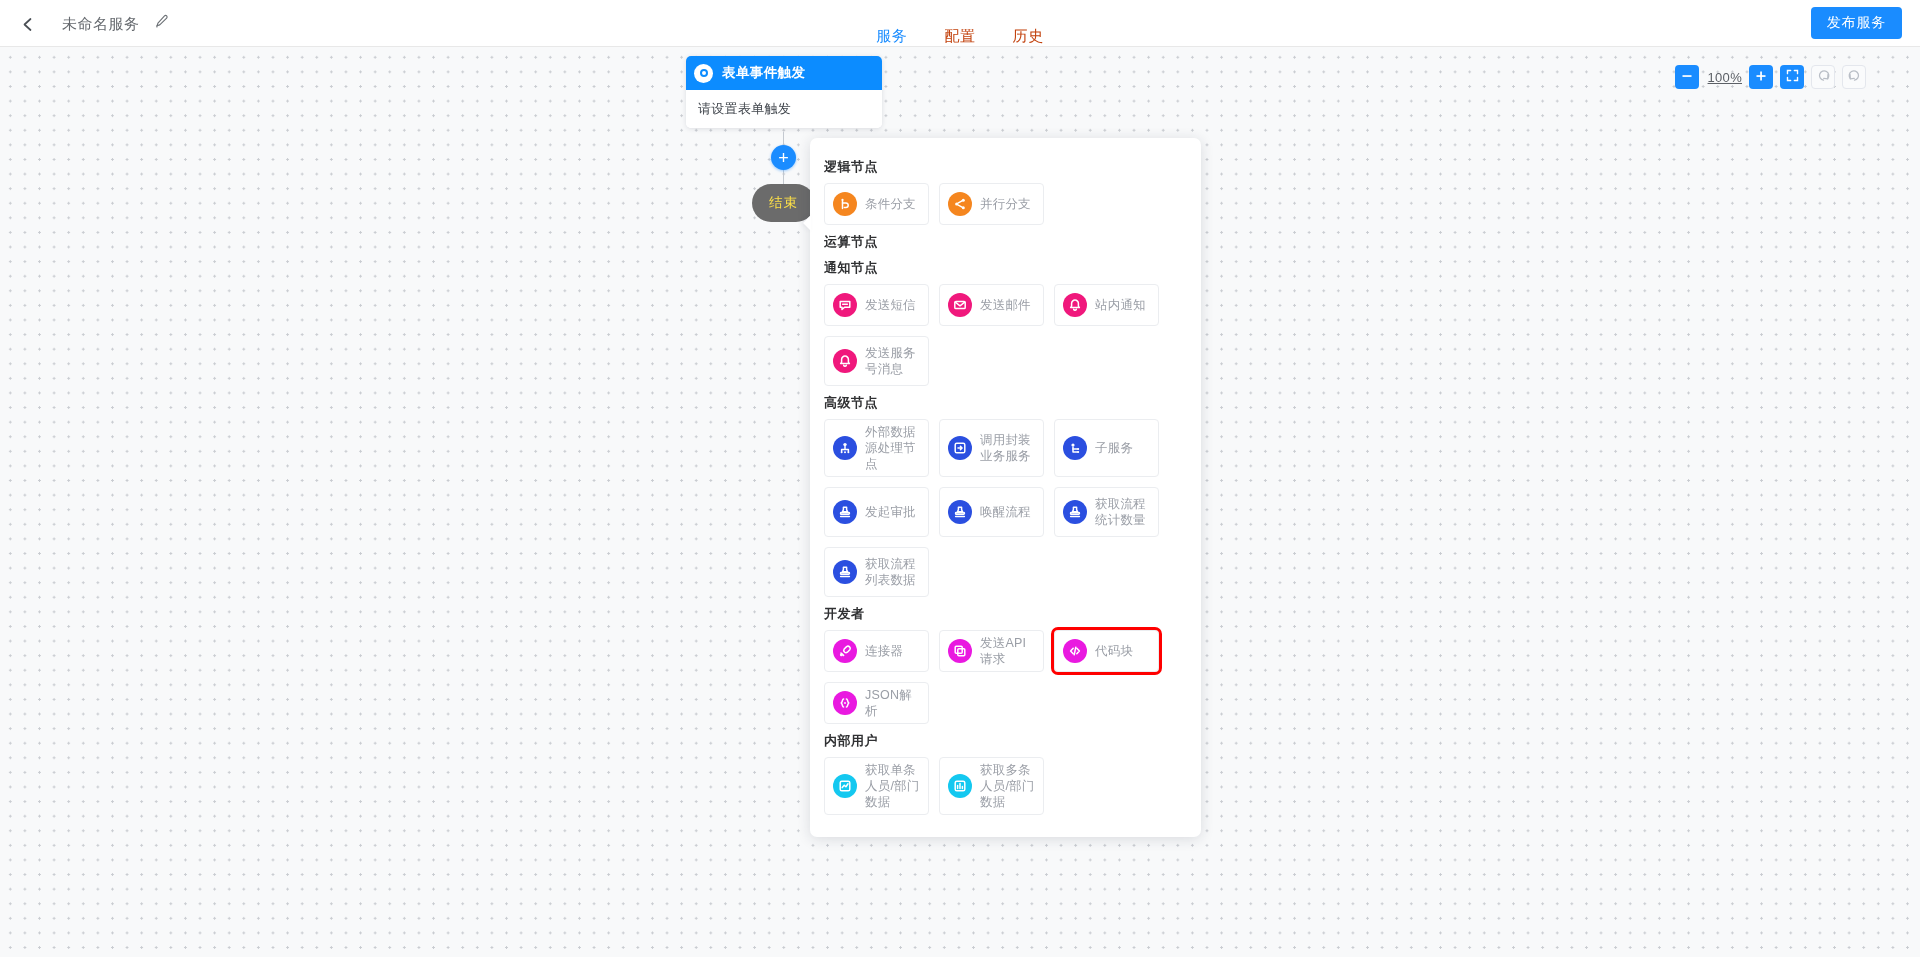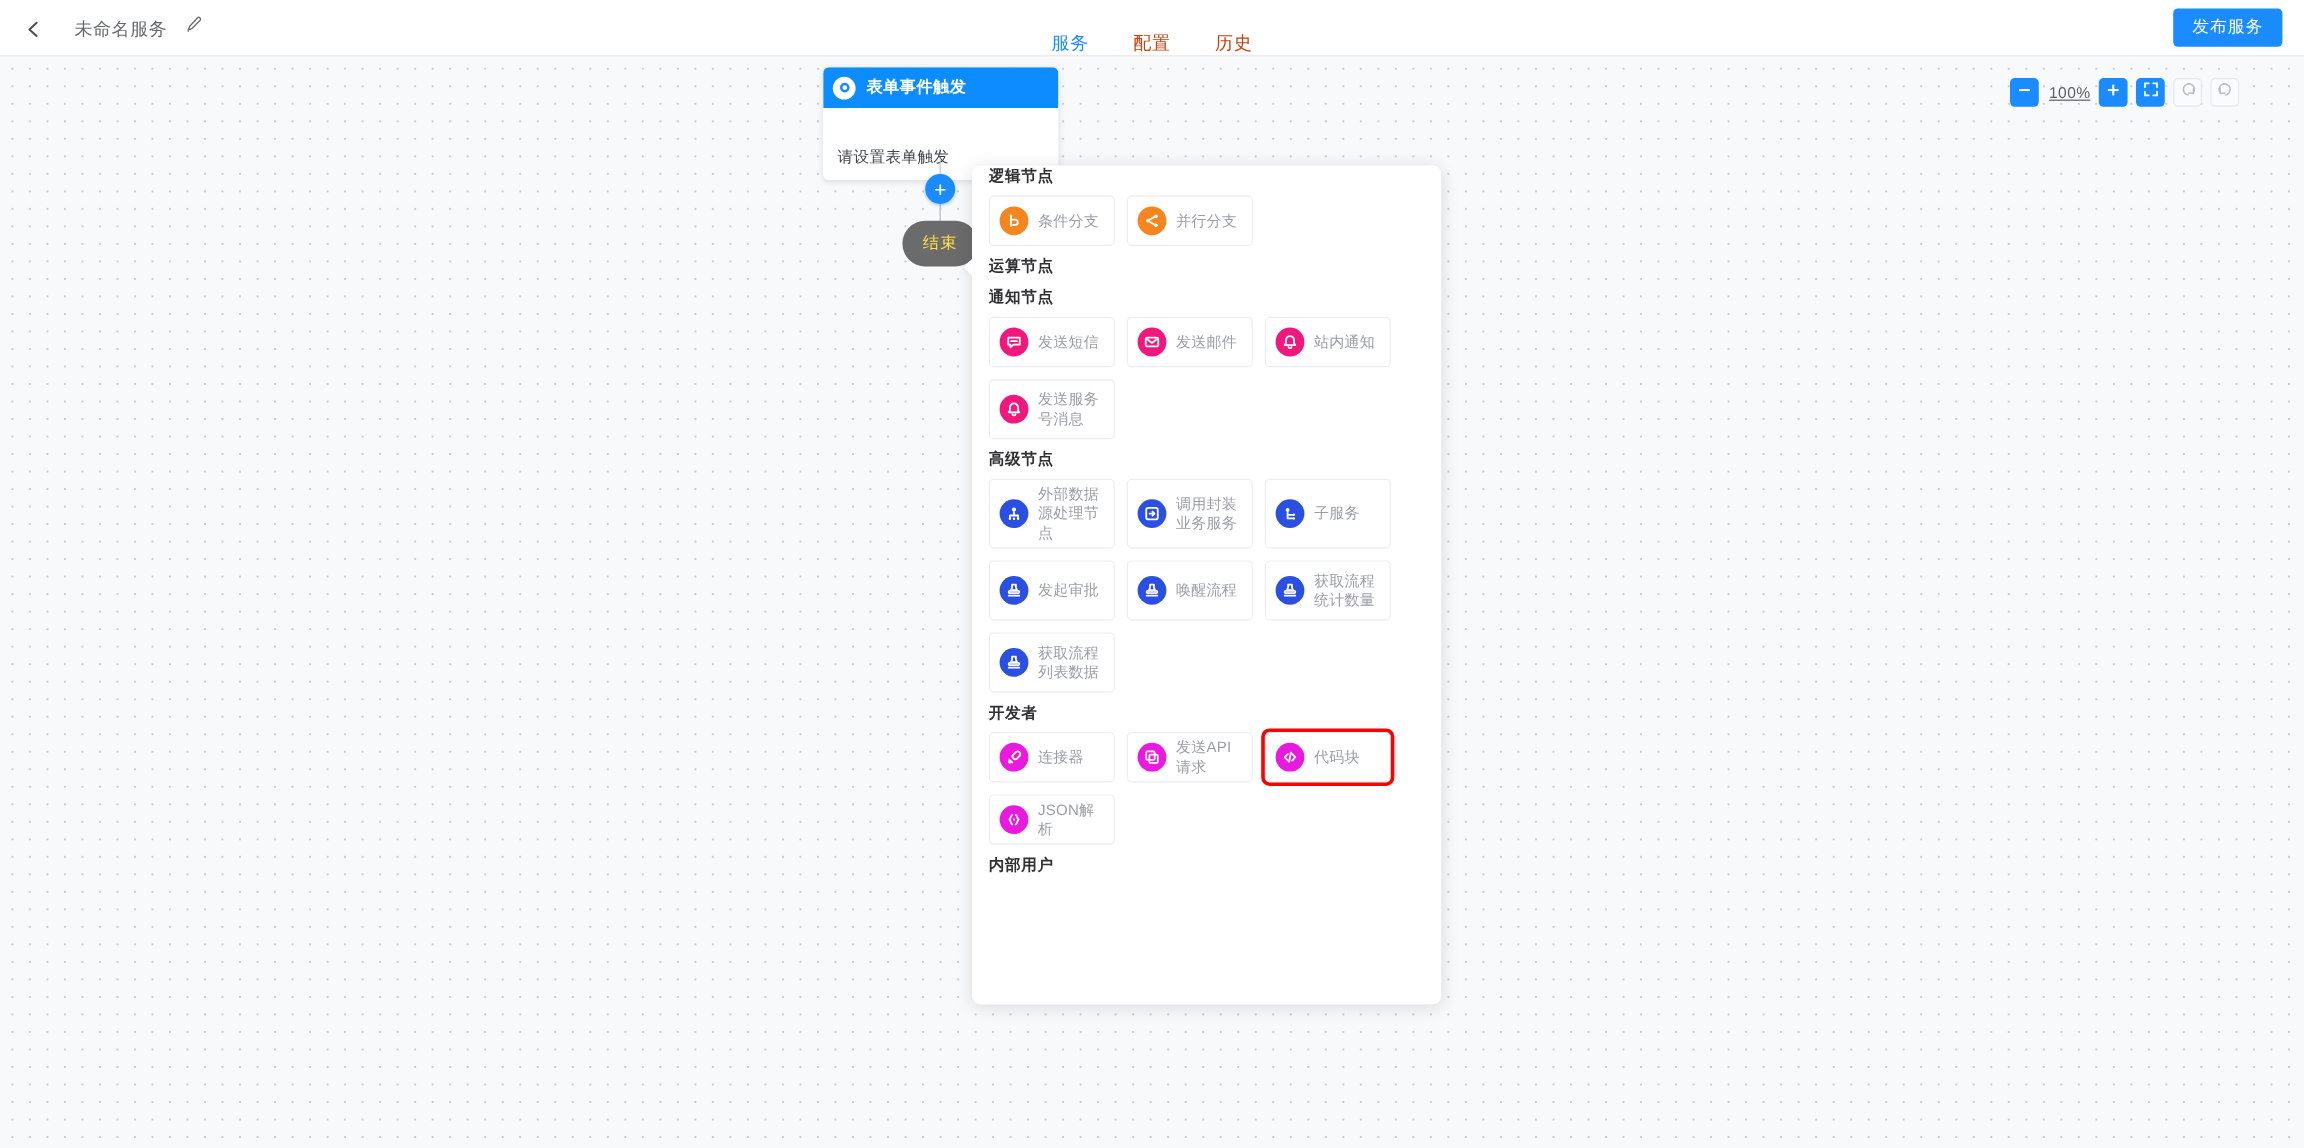--- a/index.html
+++ b/index.html
@@ -112,21 +112,20 @@
     display: block;
     position: relative;
   }
   #trigger-title { color: #fff; font-size: 13.5px; font-weight: bold; letter-spacing: .4px; }
   #trigger-body {
     height: 38px;
     display: flex; align-items: center;
     padding-left: 12px;
     font-size: 13px; color: #41464d; letter-spacing: .3px;
     background: #fff;
-    margin-top: 22px;
   }
 
   
   #conn-1 {
     position: absolute; left: 783px; top: 85px;
     width: 1px; height: 52px; background: #c4c9d0;
   }
   #plus-btn {
     position: absolute; left: 771px; top: 98px;
     width: 25px; height: 25px; border-radius: 50%;
@@ -167,21 +166,21 @@
   }
   #panel-arrow {
     position: absolute; left: -7px; top: 77px;
     width: 0; height: 0;
     border-top: 8px solid transparent;
     border-bottom: 8px solid transparent;
     border-right: 8px solid #fff;
     filter: drop-shadow(-2px 0 2px rgba(25,35,55,.07));
   }
   #panel-inner {
-    padding: 0 14px 12px 14px;
+    padding: 20px 14px 12px 14px;
   }
   .group-title {
     font-size: 13px; font-weight: bold; color: #303133;
     letter-spacing: .5px;
     margin: 8px 0 7px 0;
   }
   .group-title.first { margin-top: 0; }
   .card-grid {
     display: flex; flex-wrap: wrap; gap: 10px;
   }
@@ -483,16 +482,36 @@
               <svg width="14" height="14" viewBox="0 0 14 14">
                 <path d="M5.6 3 C4.2 3 4.6 6.2 3.2 7 C4.6 7.8 4.2 11 5.6 11" style="fill:none;stroke:#fff;stroke-width:1.5;stroke-linecap:round;stroke-linejoin:round"></path>
                 <path d="M8.4 3 C9.8 3 9.4 6.2 10.8 7 C9.4 7.8 9.8 11 8.4 11" style="fill:none;stroke:#fff;stroke-width:1.5;stroke-linecap:round;stroke-linejoin:round"></path>
                 <circle cx="7" cy="7" r=".9" fill="#fff"></circle>
               </svg>
             </span>
             <span class="nc-label">JSON解析</span>
           </div>
         </div>
         <div class="group-title">内部用户</div>
+        <div class="card-grid">
+          <div class="node-card two-line">
+            <span class="nc-icon" style="background: rgb(20, 200, 240);">
+              <svg width="14" height="14" viewBox="0 0 14 14">
+                <rect x="2.2" y="2.2" width="9.6" height="9.6" rx="1.6" style="fill:none;stroke:#fff;stroke-width:1.5;stroke-linecap:round;stroke-linejoin:round"></rect>
+                <path d="M4.2 8.6 L6.2 6.2 L7.9 7.8 L10 4.8" style="fill:none;stroke:#fff;stroke-width:1.5;stroke-linecap:round;stroke-linejoin:round"></path>
+              </svg>
+            </span>
+            <span class="nc-label">获取单条人员/部门数据</span>
+          </div>
+          <div class="node-card two-line">
+            <span class="nc-icon" style="background: rgb(20, 200, 240);">
+              <svg width="14" height="14" viewBox="0 0 14 14">
+                <rect x="2.2" y="2.2" width="9.6" height="9.6" rx="1.6" style="fill:none;stroke:#fff;stroke-width:1.5;stroke-linecap:round;stroke-linejoin:round"></rect>
+                <path d="M4.6 9.6 V6.6 M7 9.6 V4.4 M9.4 9.6 V7.6" style="fill:none;stroke:#fff;stroke-width:1.5;stroke-linecap:round;stroke-linejoin:round"></path>
+              </svg>
+            </span>
+            <span class="nc-label">获取多条人员/部门数据</span>
+          </div>
+        </div>
       </div>
   </div>
 
 </div>
 
 </body></html>

